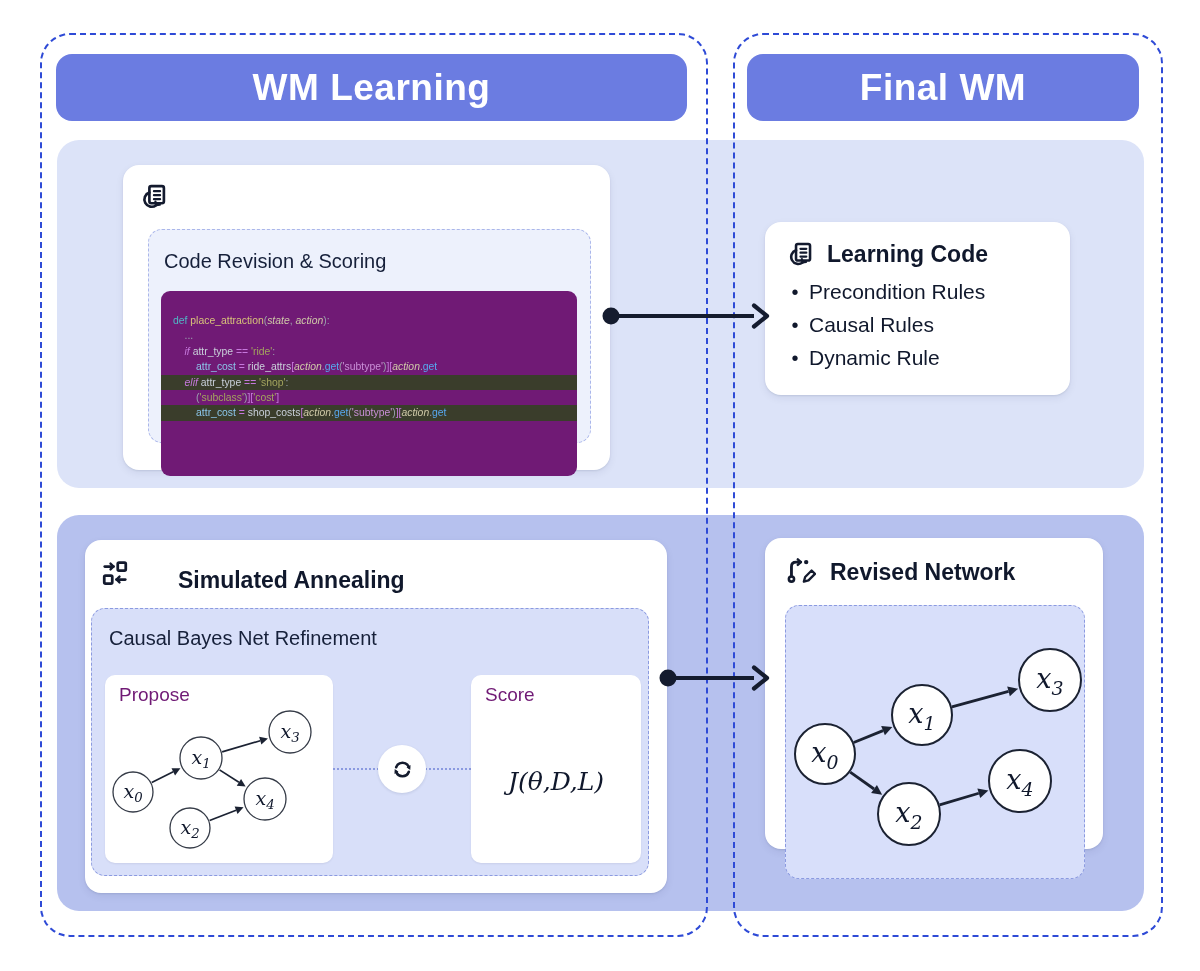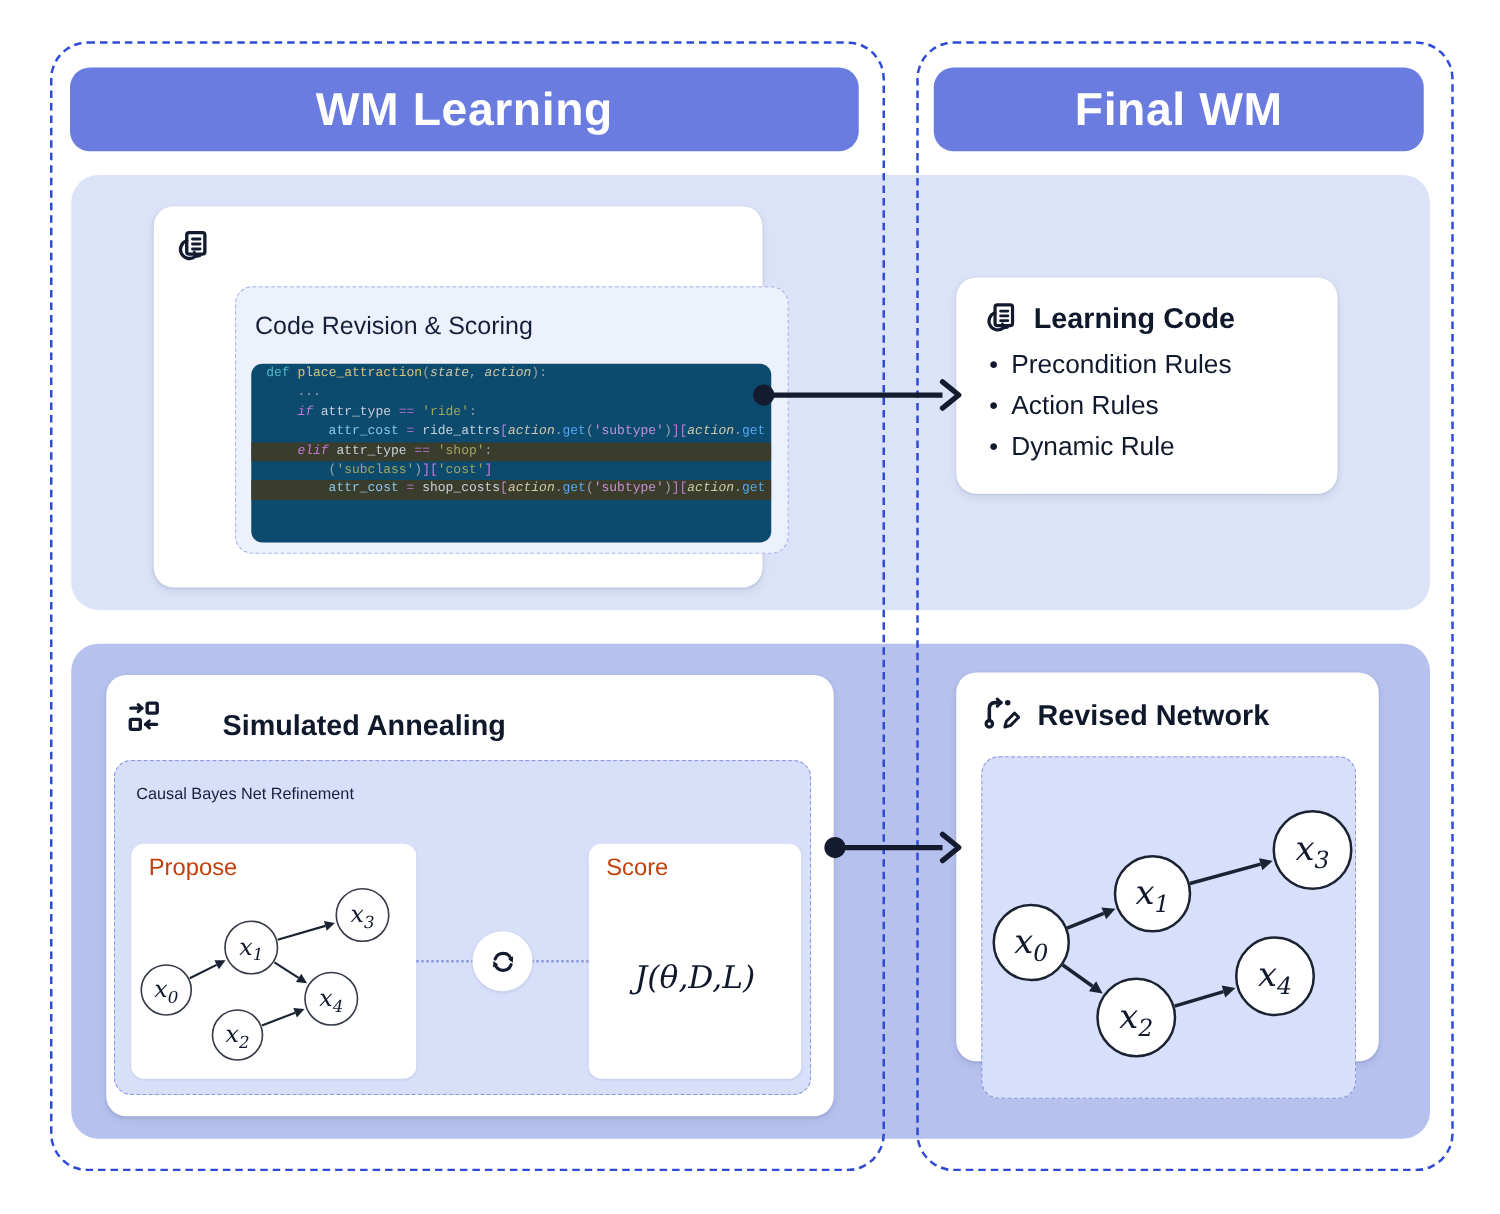--- a/index.html
+++ b/index.html
@@ -16,48 +16,48 @@
   .panel{position:absolute;border-radius:22px;z-index:1;}
   .panel.top{background:#dce3f8;}
   .panel.bottom{background:#b6c1ee;}
   
   .card{position:absolute;background:#fff;border-radius:16px;z-index:3;
         box-shadow:0 1px 2px rgba(20,30,70,.10),0 3px 8px rgba(20,30,70,.07);}
   .card-title{position:absolute;font-weight:700;font-size:23px;color:#10182c;white-space:nowrap;}
   .icon{position:absolute;}
   
   .subpanel{position:absolute;border:1.5px dashed #97a4e6;border-radius:14px;}
-  .subpanel.codebg{background:#edf1fc;border-color:#aab6ea;margin-left:40px;}
+  .subpanel.codebg{background:#edf1fc;border-color:#aab6ea;}
   .subpanel.lav{background:#d8dff9;border-color:#8b9ae0;}
   .subpanel-title{position:absolute;font-size:20px;color:#16203a;white-space:nowrap;}
   
-  .codeblock{position:absolute;background:#0c4a6e;border-radius:9px;overflow:hidden;
-             font-family:Liberation Mono, monospace;font-size:10.4px;line-height:15.4px;
-             padding:1px 0;z-index:4;}
+  .codeblock{position:absolute;background:#701a75;border-radius:9px;overflow:hidden;
+             font-family:Liberation Sans, sans-serif;font-size:10.4px;line-height:15.4px;
+             padding:22px 0;z-index:4;}
   .code-line{white-space:pre;padding-left:12px;}
   .code-line.hl{background:#3a3d2b;}
   .tk-kw{color:#4fb8c6;}
   .tk-fn{color:#d8c37a;}
   .tk-itl{color:#cfc9a8;font-style:italic;}
   .tk-pln{color:#c9d0da;}
   .tk-pun{color:#9aa1ae;}
   .tk-op{color:#c678dd;}
   .tk-kwi{color:#c678dd;font-style:italic;}
   .tk-var{color:#8cc6ea;}
   .tk-get{color:#57a8ef;}
   .tk-str{color:#a3a45e;}
   .tk-strp{color:#c98fd6;}
   
   .bullets{position:absolute;font-size:21px;color:#10182c;}
   .bullet-row{display:flex;align-items:baseline;height:33px;}
   .bullet-row .dot{width:28px;text-align:center;font-size:20px;}
   
   .minicard{position:absolute;background:#fff;border-radius:10px;z-index:4;
             box-shadow:0 1px 2px rgba(20,30,70,.08);}
-  .minicard .mlabel{position:absolute;left:14px;top:9px;font-size:19px;color:#c2410c;}
+  .minicard .mlabel{position:absolute;left:14px;top:9px;font-size:19px;color:#701a75;}
   .formula{position:absolute;left:0;top:92px;width:100%;text-align:center;
            font-family:"DejaVu Serif",serif;font-style:italic;font-size:25px;color:#10182c;}
   
   .cycle-badge{position:absolute;width:48px;height:48px;border-radius:50%;background:#fff;
                z-index:5;box-shadow:0 1px 3px rgba(20,30,70,.12);
                display:flex;align-items:center;justify-content:center;}
   .connector{position:absolute;border-top:2px dotted #8b9ae0;z-index:4;}
   .graph-svg{position:absolute;left:0;top:0;z-index:4;}
   .flow-arrow{position:absolute;z-index:6;}
 </style>
@@ -113,21 +113,21 @@
       </svg>
     </span>
     <span class="card-title" style="left:62px;top:19px;">Learning Code</span>
     <div class="bullets" style="left:16px;top:58px;width:280px;">
         <div class="bullet-row">
           <span class="dot">•</span>
           <span>Precondition Rules</span>
         </div>
         <div class="bullet-row">
           <span class="dot">•</span>
-          <span>Action Rules</span>
+          <span>Causal Rules</span>
         </div>
         <div class="bullet-row">
           <span class="dot">•</span>
           <span>Dynamic Rule</span>
         </div>
       </div>
   </div>
 
   <div class="card" style="left:85px;top:540px;width:582px;height:353px;">
     <span class="icon" style="left:15px;top:18px;">
@@ -136,21 +136,21 @@
         <rect x="3.4" y="14.0" width="6.4" height="6.4" rx="1"></rect>
         <path d="M3.8 6.8h7.0"></path>
           <path d="M10.8 6.8l-2.4-2.3M10.8 6.8l-2.4 2.3" stroke-width="1.9"></path>
         <path d="M20.2 17.2h-7.0"></path>
           <path d="M13.2 17.2l2.4-2.3M13.2 17.2l2.4 2.3" stroke-width="1.9"></path>
       </svg>
     </span>
     <span class="card-title" style="left:55px;top:27px;margin-left:38px;">Simulated Annealing</span>
 
     <div class="subpanel lav" style="left:6px;top:68px;width:556px;height:266px;">
-      <span class="subpanel-title" style="left:17px;top:18px;font-size:13px;">Causal Bayes Net Refinement</span>
+      <span class="subpanel-title" style="left:17px;top:18px;font-size:20px;">Causal Bayes Net Refinement</span>
 
       <div class="minicard" style="left:13px;top:66px;width:228px;height:188px;">
         <svg class="graph-svg" width="228" height="188">
             <line x1="46.78297101099824" y1="107.60851449450088" x2="68.2727570790026" y2="96.8636214604987" stroke="#1b2232" stroke-width="1.7"></line>
             <polygon points="75.42817460700194,93.28591269649904 70.06161146100243,100.44133022449837 66.48390269700278,93.28591269649904" fill="#1b2232"></polygon>
             <line x1="117.11734057158" y1="76.83088927122382" x2="155.24374737641" y2="65.6928378450937" stroke="#1b2232" stroke-width="1.7"></line>
             <polygon points="162.92278031153,63.44952485281146 156.36540387255113,69.53235431265371 154.12209088026887,61.8533213775337" fill="#1b2232"></polygon>
             <line x1="114.52471226536201" y1="94.86739379499754" x2="133.89699635335353" y2="107.2777632888671" stroke="#1b2232" stroke-width="1.7"></line>
             <polygon points="140.63325535893972,111.59317921432076 131.7392883906267,110.6458927916602 136.05470431608035,103.90963378607401" fill="#1b2232"></polygon>
             <line x1="104.58676478591713" y1="145.42645094944538" x2="131.08620436364615" y2="135.18000097939014" stroke="#1b2232" stroke-width="1.7"></line>

